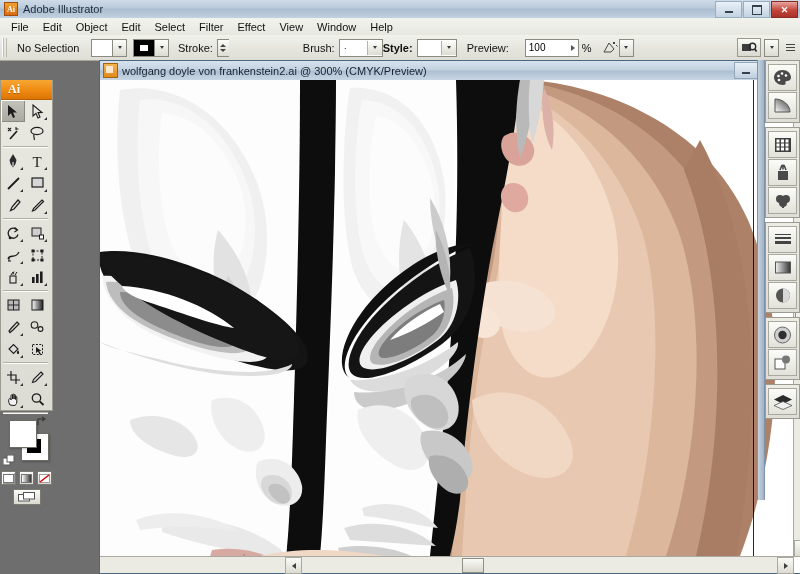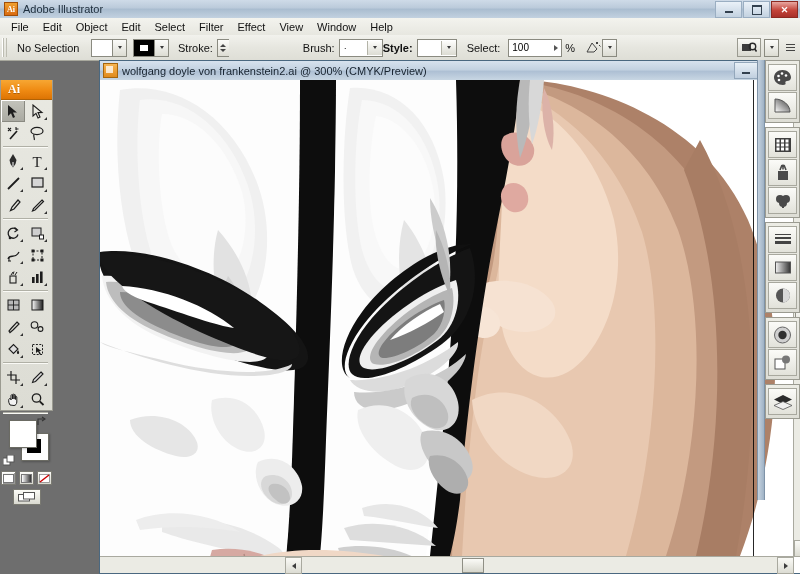--- a/index.html
+++ b/index.html
@@ -347,22 +347,22 @@
     </div>
 
     <div class="ctrl-label" style="font-weight:bold;">Style:</div>
     <div class="combo" style="width:34px;margin-left:4px;">
       <span></span>
       <span class="cbtn">
           <i class="caret sm"></i>
         </span>
     </div>
 
-    <div class="ctrl-label" style="margin-left:10px;">Select:</div>
-    <div class="field opacity-field" style="margin-left:8px;justify-content:space-between;">
+    <div class="ctrl-label" style="margin-left:10px;">Preview:</div>
+    <div class="field opacity-field" style="margin-left:16px;justify-content:space-between;">
       <span>100</span>
       <i class="mini-arrow"></i>
     </div>
     <div class="ctrl-label" style="margin-left:3px;">%</div>
 
     <div style="display:flex;align-items:center;margin-left:10px;">
       <span class="gob-icon">
         <svg width="17" height="15" viewBox="0 0 17 15">
           <path d="M2 12 L7 3 L12 9 L9 12 Z" fill="none" stroke="#444" stroke-width="1"></path>
           <path d="M11 2 L13 4 M13 2 L11 4 M14 5 L15.5 6.5" stroke="#444" stroke-width="1"></path>

